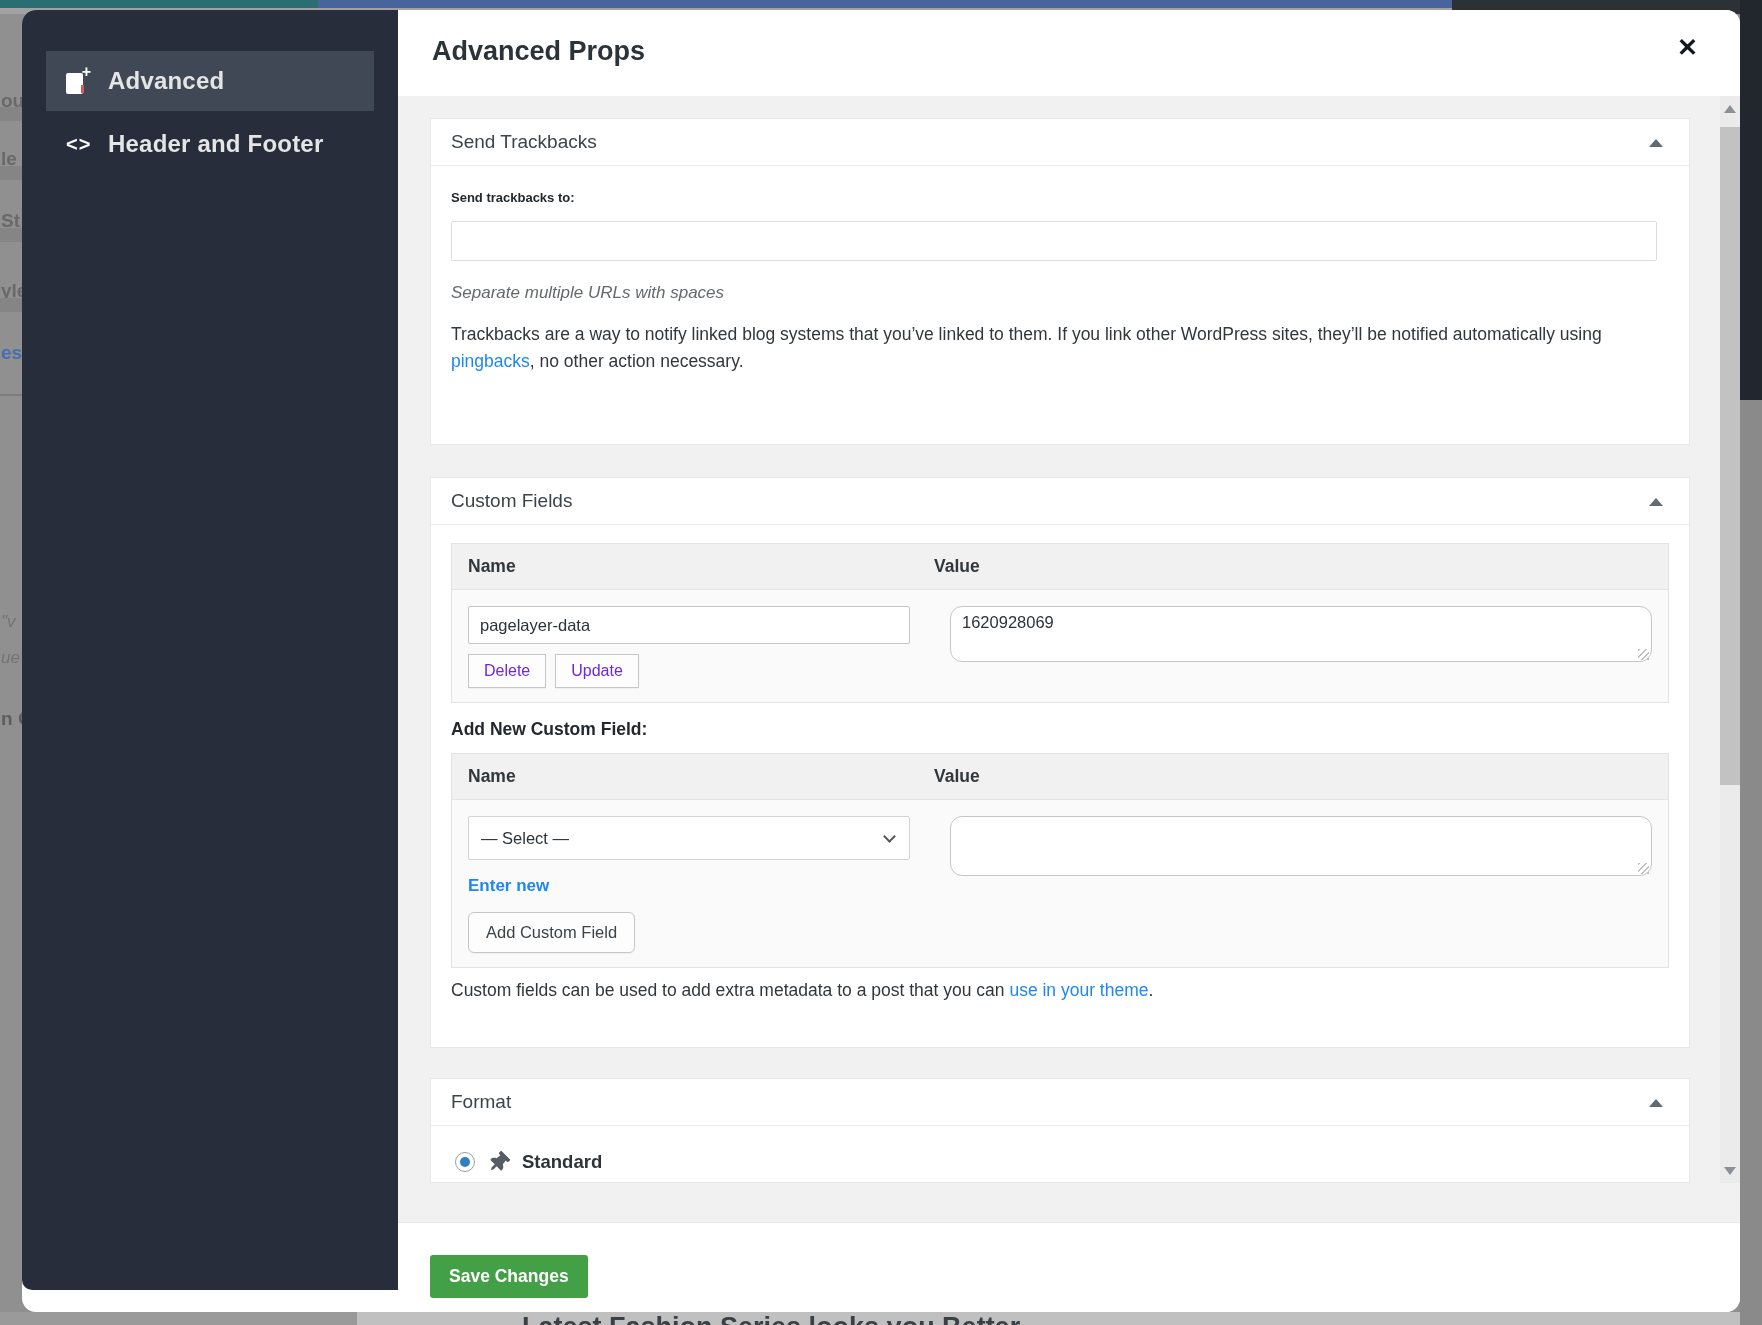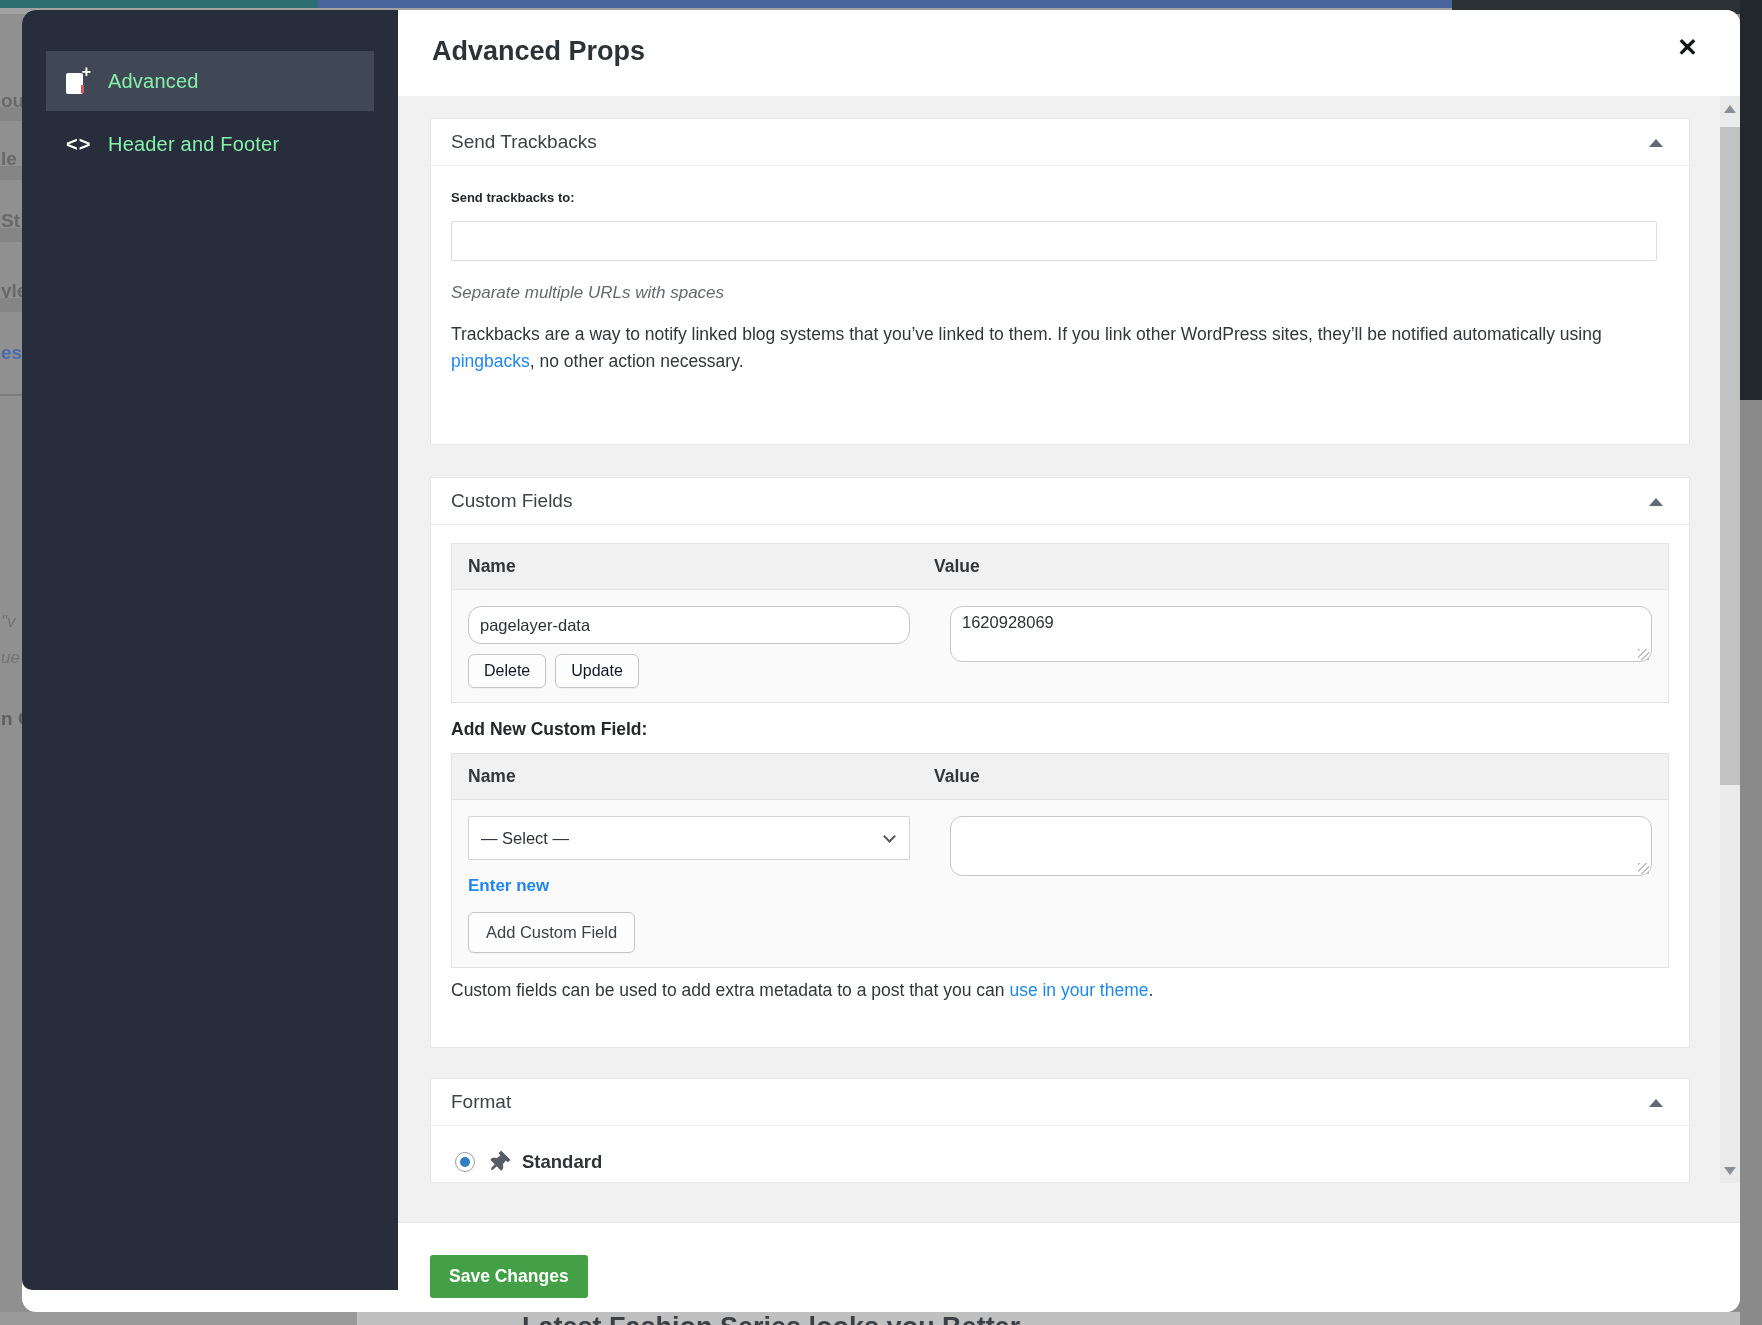--- a/index.html
+++ b/index.html
@@ -23,21 +23,21 @@
   .bk-bottom-left { left:0; top:1312px; width:357px; height:13px; background:#9a9a9a; }
   .bk-bottom { left:357px; top:1312px; width:1383px; height:13px; background:#c0c0c0; overflow:hidden; }
   .bk-heading { position:absolute; left:165px; top:0; font-size:27px; font-weight:bold; color:#3a4045; white-space:nowrap; }
 
   
   .modal { left:22px; top:10px; width:1718px; height:1302px; background:#fff; border-radius:14px; }
 
   
   .sidebar { position:absolute; left:0; top:0; width:376px; height:1280px; background:#272d3a; border-radius:14px 0 0 10px; }
   .nav-item { position:absolute; left:24px; width:328px; display:flex; align-items:center; gap:16px; padding-left:20px; cursor:pointer; }
-  .nav-item .label { color:#86efac; font-weight:normal; font-size:20px; letter-spacing:.2px; }
+  .nav-item .label { color:#e5e5e5; font-weight:bold; font-size:24px; letter-spacing:.2px; }
   .nav-advanced { top:41px; height:60px; background:#414855; }
   .nav-hf { top:112px; height:44px; }
   .icon-page { position:relative; width:26px; height:27px; flex:0 0 26px; }
   .icon-page .pg   { position:absolute; left:0; top:5px; width:17px; height:21px; background:#fff; border-radius:2px; }
   .icon-page .plus { position:absolute; right:1px; top:-4px; color:#fff; font-size:16px; font-weight:bold; line-height:16px; }
   .icon-page .red  { position:absolute; left:15px; top:17px; width:3px; height:8px; background:#d95757; }
   .icon-code { color:#fff; font-weight:bold; font-size:20px; flex:0 0 26px; letter-spacing:1px; }
 
   
   .content { position:absolute; left:376px; top:0; right:0; bottom:0; }
@@ -63,28 +63,28 @@
 
   
   .cf-table { border:1px solid #e3e3e3; background:#fafafa; }
   .cf-thead { display:flex; background:#f1f1f1; border-bottom:1px solid #e3e3e3; }
   .cf-th { font-size:17.5px; font-weight:bold; color:#32373c; padding:12px 0 12px 16px; }
   .cf-th-name { width:468px; }
   .cf-th-value { flex:1; padding-left:14px; }
   .cf-row { display:flex; padding:16px 16px 14px; }
   .cf-cell-name { width:452px; margin-right:16px; }
   .cf-cell-value { flex:1; padding-left:14px; }
-  .cf-input { width:442px; height:38px; border:1px solid #c6c6c6; border-radius:13px; font-size:16.5px; padding:0 11px; color:#2c3338; background:#fff; }
+  .cf-input { width:442px; height:38px; border:1px solid #c6c6c6; border-radius:2px; font-size:16.5px; padding:0 11px; color:#2c3338; background:#fff; }
   .cf-area { position:relative; width:100%; }
   .cf-textarea { width:100%; height:56px; border:1px solid #c6c6c6; border-radius:12px; font-size:16.5px; padding:6px 11px; color:#2c3338; background:#fff; resize:none; font-family:"Liberation Sans",sans-serif; }
   .cf-textarea.tall { height:60px; }
   .grip { position:absolute; right:3px; bottom:6px; width:11px; height:11px;
           background:repeating-linear-gradient(-45deg,#bfbfbf 0 1.5px,transparent 1.5px 4.5px); }
   .btn-row { margin-top:10px; display:flex; gap:9px; }
-  .btn { display:inline-block; padding:7px 15px; border:1px solid #c6c6c6; border-radius:6px; background:#fdfdfd; font-size:16px; color:#0f172a; cursor:pointer; box-shadow:0 1px 1px rgba(0,0,0,.04); }
+  .btn { display:inline-block; padding:7px 15px; border:1px solid #c6c6c6; border-radius:0; background:#fdfdfd; font-size:16px; color:#6d28d9; cursor:pointer; box-shadow:0 1px 1px rgba(0,0,0,.04); }
   .add-heading { margin:16px 0 13px; font-size:17.5px; font-weight:bold; color:#23282d; }
   .fake-select { position:relative; width:442px; height:44px; border:1px solid #d4d4d4; border-radius:2px; background:#fff; display:flex; align-items:center; padding:0 12px; font-size:16.5px; color:#2c3338; cursor:pointer; }
   .chev { position:absolute; right:15px; top:15px; width:9px; height:9px; border-right:2px solid #555; border-bottom:2px solid #555; transform:rotate(45deg); }
   .enter-new { display:inline-block; margin-top:16px; color:#1e87f0; font-size:17px; font-weight:bold; cursor:pointer; }
   .add-btn { display:inline-block; margin-top:16px; padding:10px 17px; border:1px solid #c6c6c6; border-radius:6px; background:#fdfdfd; font-size:16.5px; color:#3c434a; cursor:pointer; box-shadow:0 1px 1px rgba(0,0,0,.04); }
   .cf-desc { margin-top:12px; font-size:17.5px; color:#32373c; }
 
   
   .fmt-row { display:flex; align-items:center; gap:13px; margin-top:7px; padding-left:4px; }
   .radio { position:relative; width:20px; height:20px; border:1px solid #9aa0a6; border-radius:50%; background:#fff; cursor:pointer; flex:0 0 20px; }

